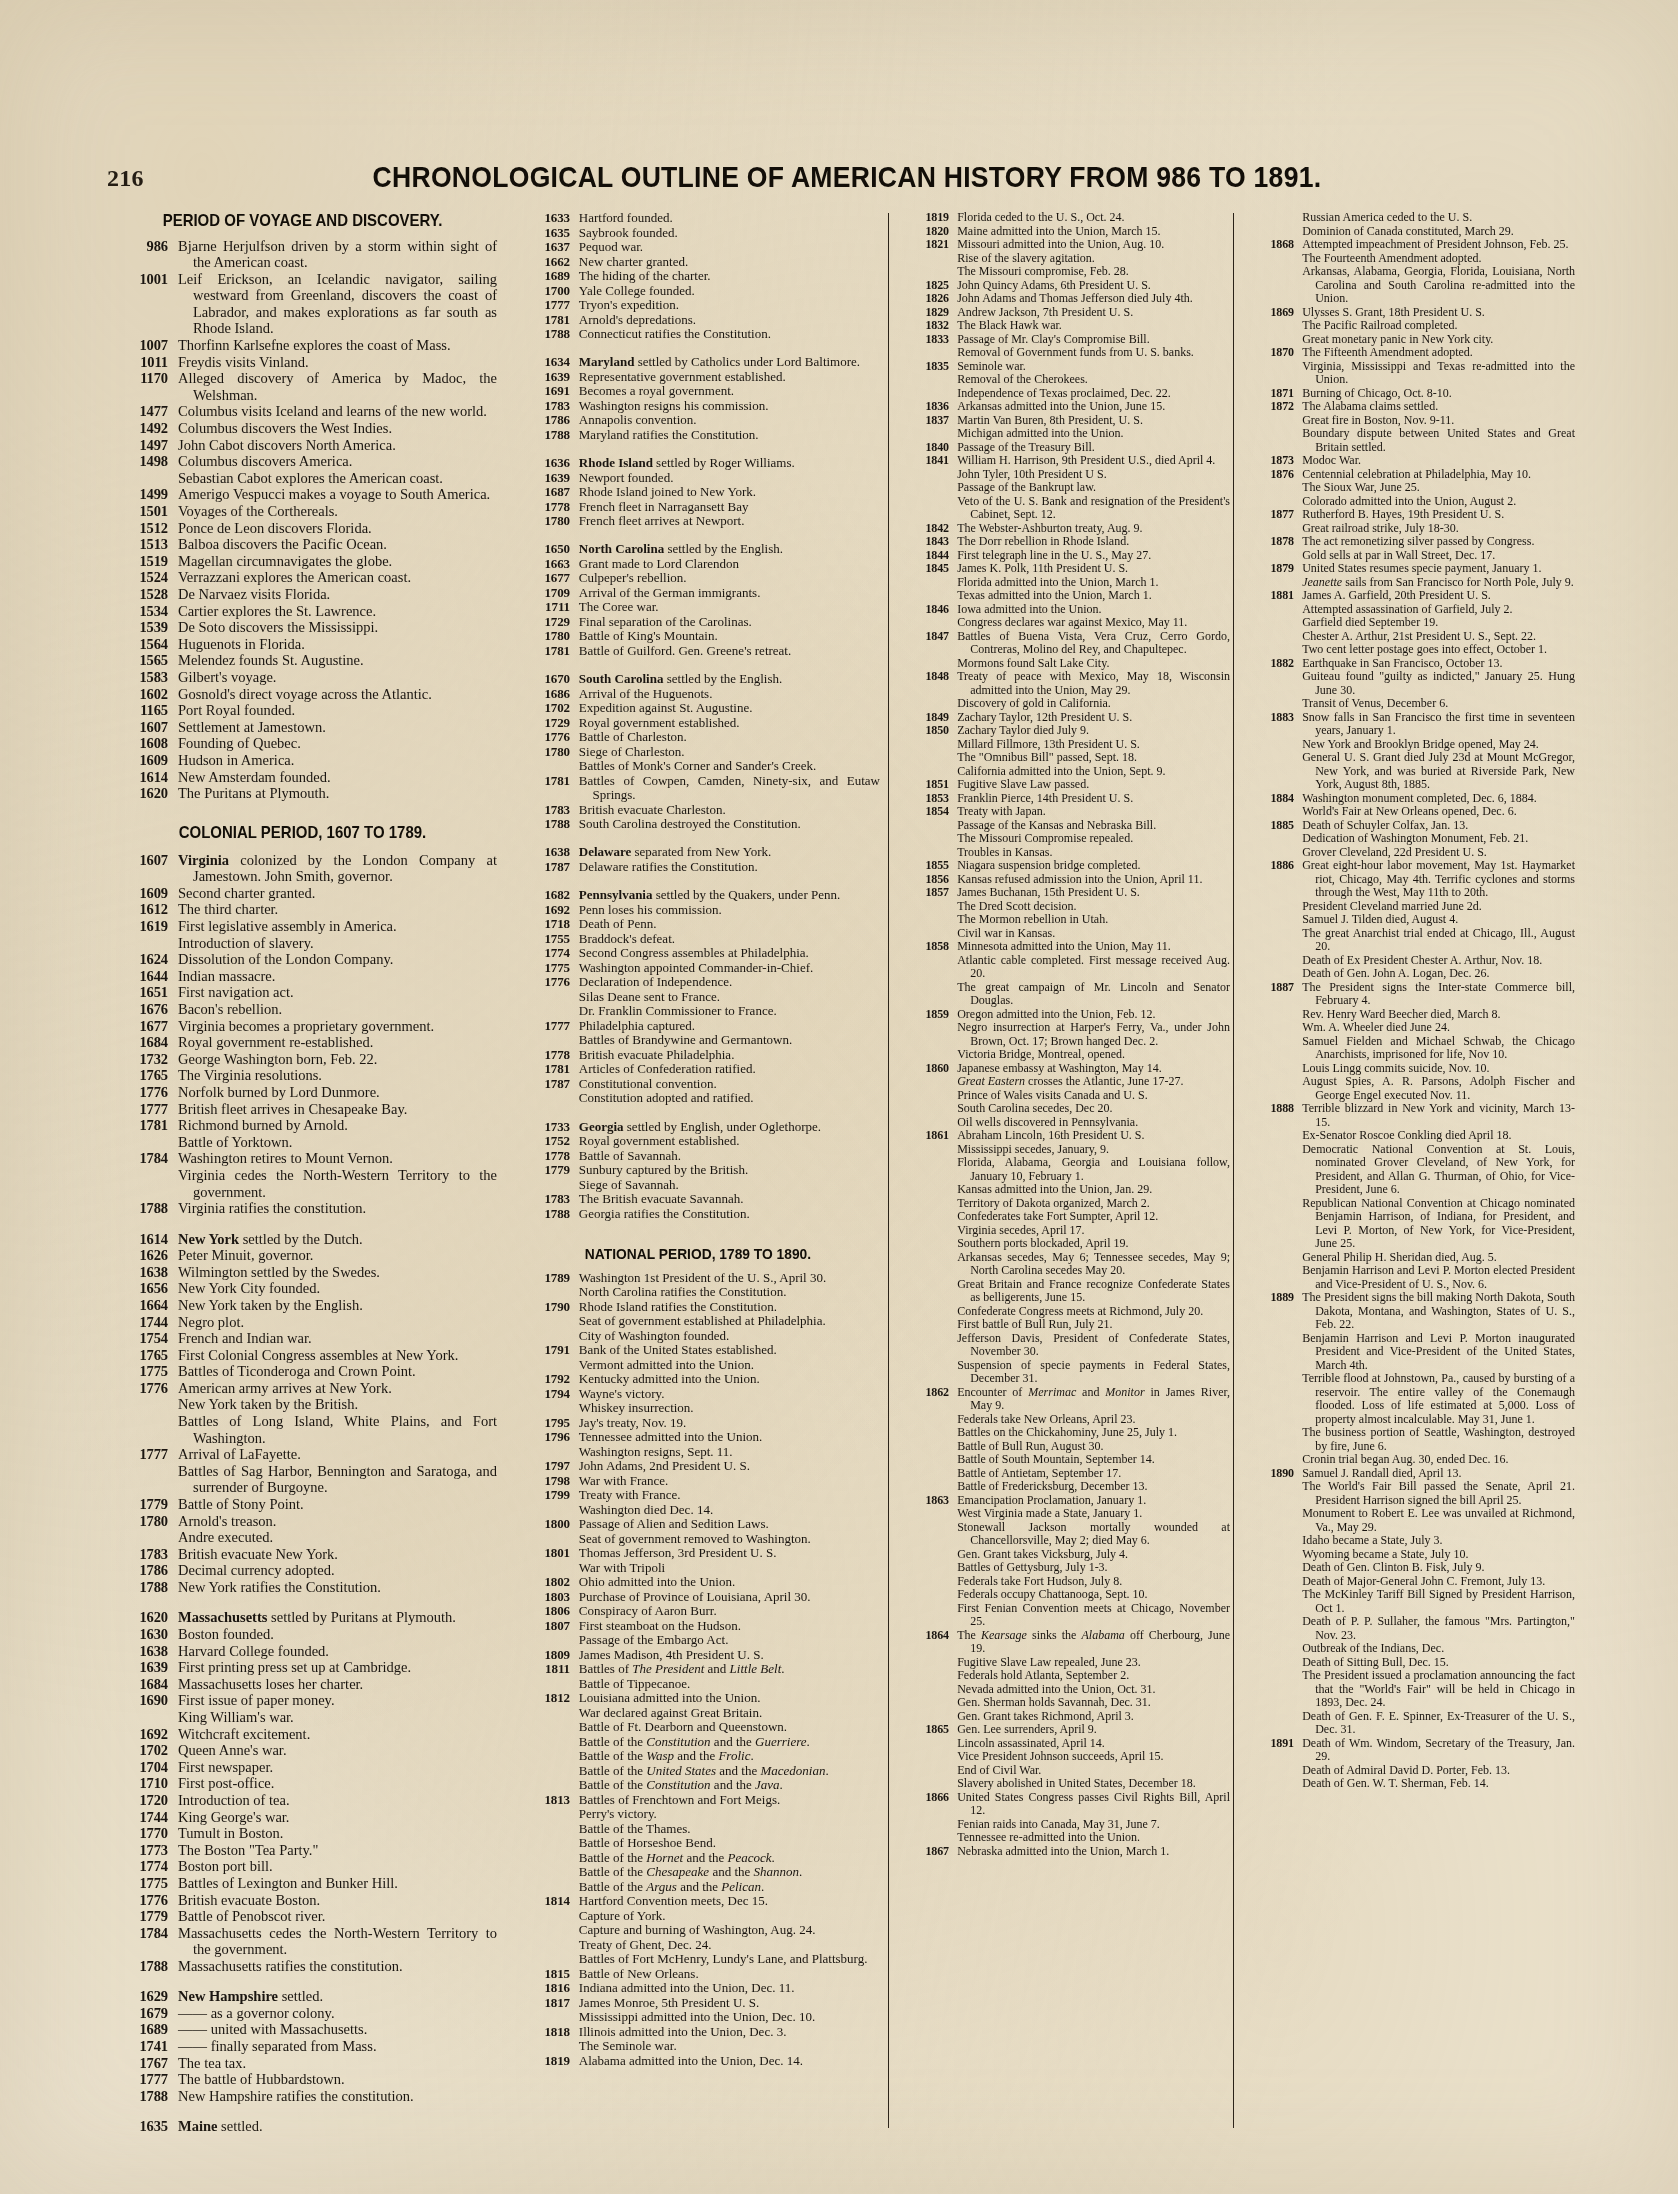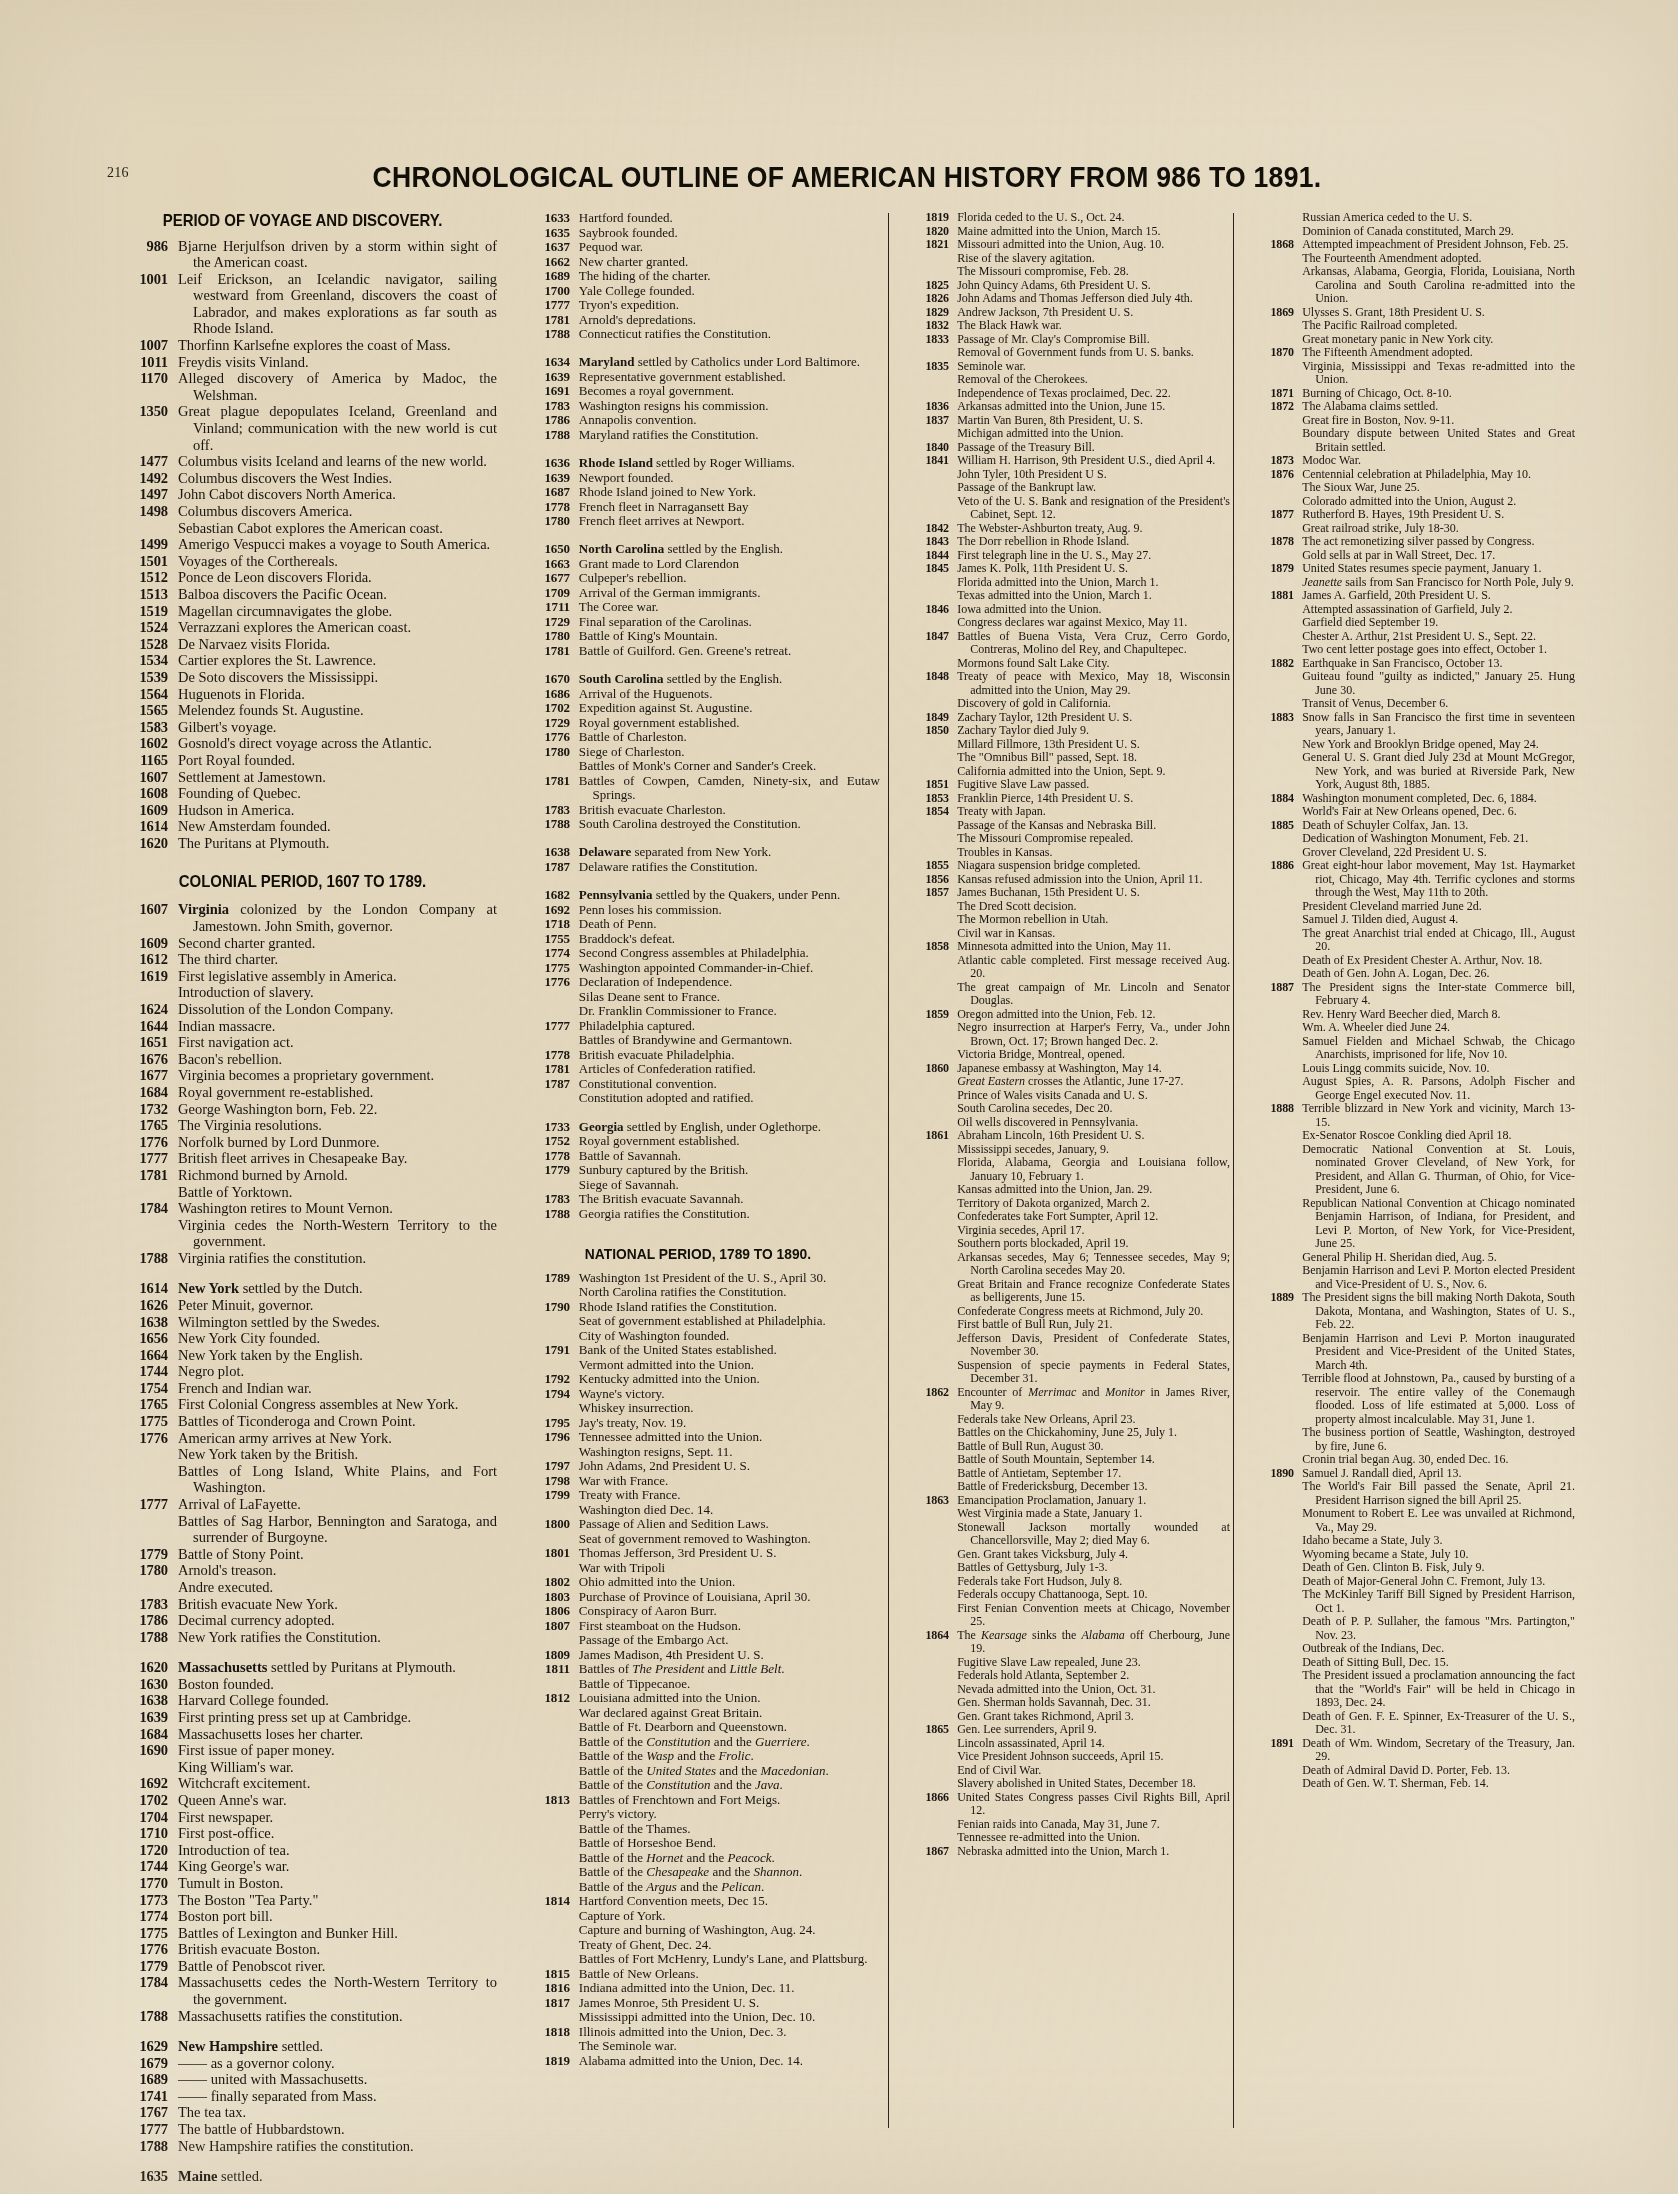--- a/index.html
+++ b/index.html
@@ -31,21 +31,21 @@
 
   .page{position:absolute; left:0; top:0; width:1679px; height:2194px;}
 
   
   .masthead{
     position:absolute; left:107px; top:160px; width:1467px; height:35px;
   }
   .folio{
     position:absolute; left:0; top:5px;
     font-family:"Liberation Serif", serif;
-    font-size:14px; font-weight:400; letter-spacing:0.3px;
+    font-size:24px; font-weight:700; letter-spacing:0.3px;
     color:#241d14;
   }
   .maintitle{
     position:absolute; left:113px; top:0; width:1254px;
     text-align:center;
     font-family:"Liberation Sans", sans-serif;
     font-weight:700;
     font-size:29.5px;
     letter-spacing:0.3px;
     transform:scaleX(.90);
@@ -159,24 +159,20 @@
       </div>
       <div class="e">
         <div class="yr">1011</div>
         <div class="tx">Freydis visits Vinland.</div>
       </div>
       <div class="e">
         <div class="yr">1170</div>
         <div class="tx">Alleged discovery of America by Madoc, the Welshman.</div>
       </div>
       <div class="e">
-        <div class="yr">1350</div>
-        <div class="tx">Great plague depopulates Iceland, Greenland and Vinland; communication with the new world is cut off.</div>
-      </div>
-      <div class="e">
         <div class="yr">1477</div>
         <div class="tx">Columbus visits Iceland and learns of the new world.</div>
       </div>
       <div class="e">
         <div class="yr">1492</div>
         <div class="tx">Columbus discovers the West Indies.</div>
       </div>
       <div class="e">
         <div class="yr">1497</div>
         <div class="tx">John Cabot discovers North America.</div>

